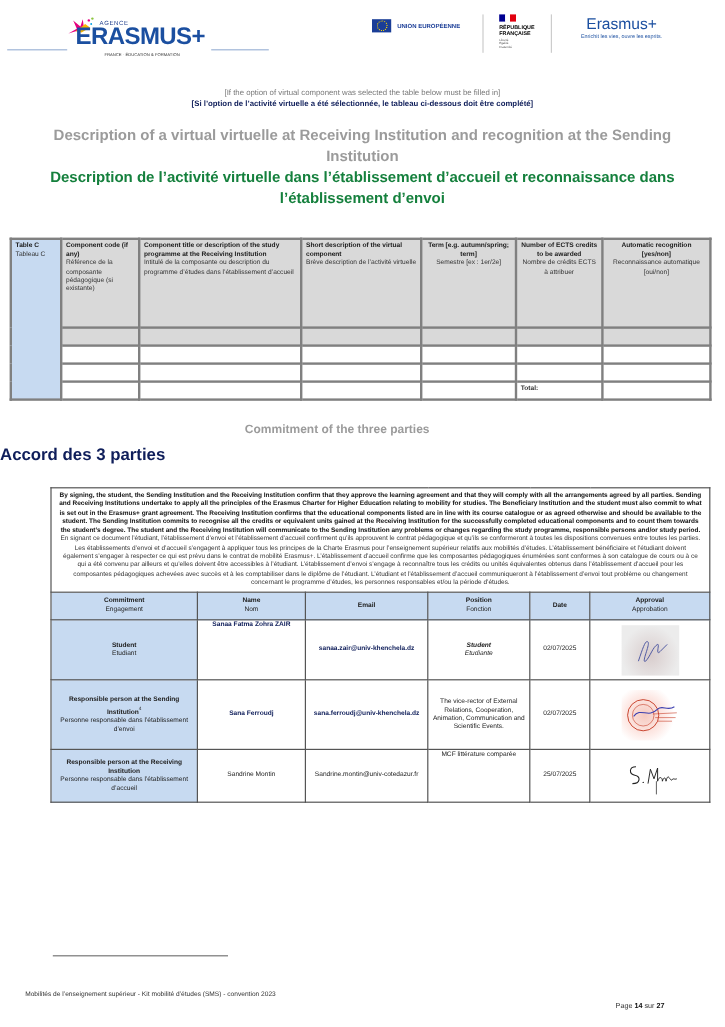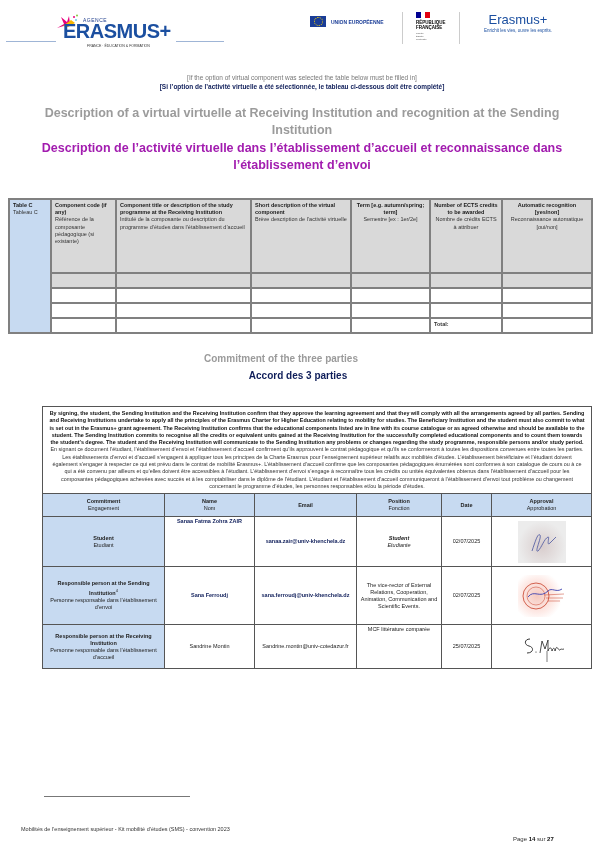--- a/index.html
+++ b/index.html
@@ -25,36 +25,36 @@
   .rf-name { font-size: 4.5px; font-weight: bold; line-height: 5px; margin-top: 2px; color: #000; }
   .rf-motto { font-size: 2.5px; color: #555; line-height: 3px; margin-top: 2px; }
   .erp { position: absolute; left: 468px; top: 12px; text-align: center; width: 100px; }
   .erp-title { font-size: 13px; color: #1b4fa0; font-weight: normal; }
   .erp-sub { font-size: 4.5px; color: #1b4fa0; margin-top: 1px; }
 
   
   .note-en { position: absolute; top: 74px; width: 604px; text-align: center; font-size: 6.5px; color: #777; }
   .note-fr { position: absolute; top: 83px; width: 604px; text-align: center; font-size: 6.5px; font-weight: bold; color: #0f1e5a; }
   .title-en { position: absolute; top: 105px; left: 40px; width: 524px; text-align: center; font-size: 12.5px; font-weight: bold; color: #9b9b9b; line-height: 17px; }
-  .title-fr { position: absolute; top: 140px; left: 40px; width: 524px; text-align: center; font-size: 12.5px; font-weight: bold; color: #a21caf; line-height: 17px; }
+  .title-fr { position: absolute; top: 140px; left: 40px; width: 524px; text-align: center; font-size: 12.5px; font-weight: bold; color: #15803d; line-height: 17px; }
 
   
   table { border-collapse: collapse; }
   .tc { position: absolute; top: 198px; left: 8px; width: 583px; table-layout: fixed; }
   .tc td { border: 2px solid #808080; font-size: 5.5px; vertical-align: top; padding: 2px 3px; line-height: 7.2px; color: #333; }
   .tc .lab { background: #c7daf1; width: 38px; }
   .tc .hd td.h { background: #d9d9d9; height: 68px; }
   .tc tr.g td.c { background: #d9d9d9; height: 9px; }
   .tc tr.w td.c { background: #ffffff; height: 9px; }
   .tc b { color: #1a1a1a; }
   .ctr { text-align: center; }
 
   
   .c-en { position: absolute; top: 353px; width: 562px; text-align: center; font-size: 10px; font-weight: bold; color: #9b9b9b; }
-  .c-fr { position: absolute; top: 370px; width: 596px; text-align: center; font-size: 10px; font-weight: bold; color: #0f1e5a; }
+  .c-fr { position: absolute; top: 370px; width: 596px; text-align: left; font-size: 14px; font-weight: bold; color: #0f1e5a; }
 
   .ct { position: absolute; top: 406px; left: 42px; width: 549px; table-layout: fixed; }
   .ct td { border: 1.5px solid #555; font-size: 5.5px; text-align: center; vertical-align: middle; padding: 1px 2px; line-height: 7px; }
   .ct .para { text-align: center; padding: 3px 6px; line-height: 7.3px; font-size: 5.4px; }
   .ct .para .b { font-weight: bold; color: #111; }
   .ct .para .n { color: #333; }
   .ct .hrow td { background: #c7daf1; height: 20px; }
   .ct .lbl { background: #c7daf1; }
   .ct .blue { color: #0f1e5a; font-weight: bold; }
   .ct .sig { padding: 3px; }

